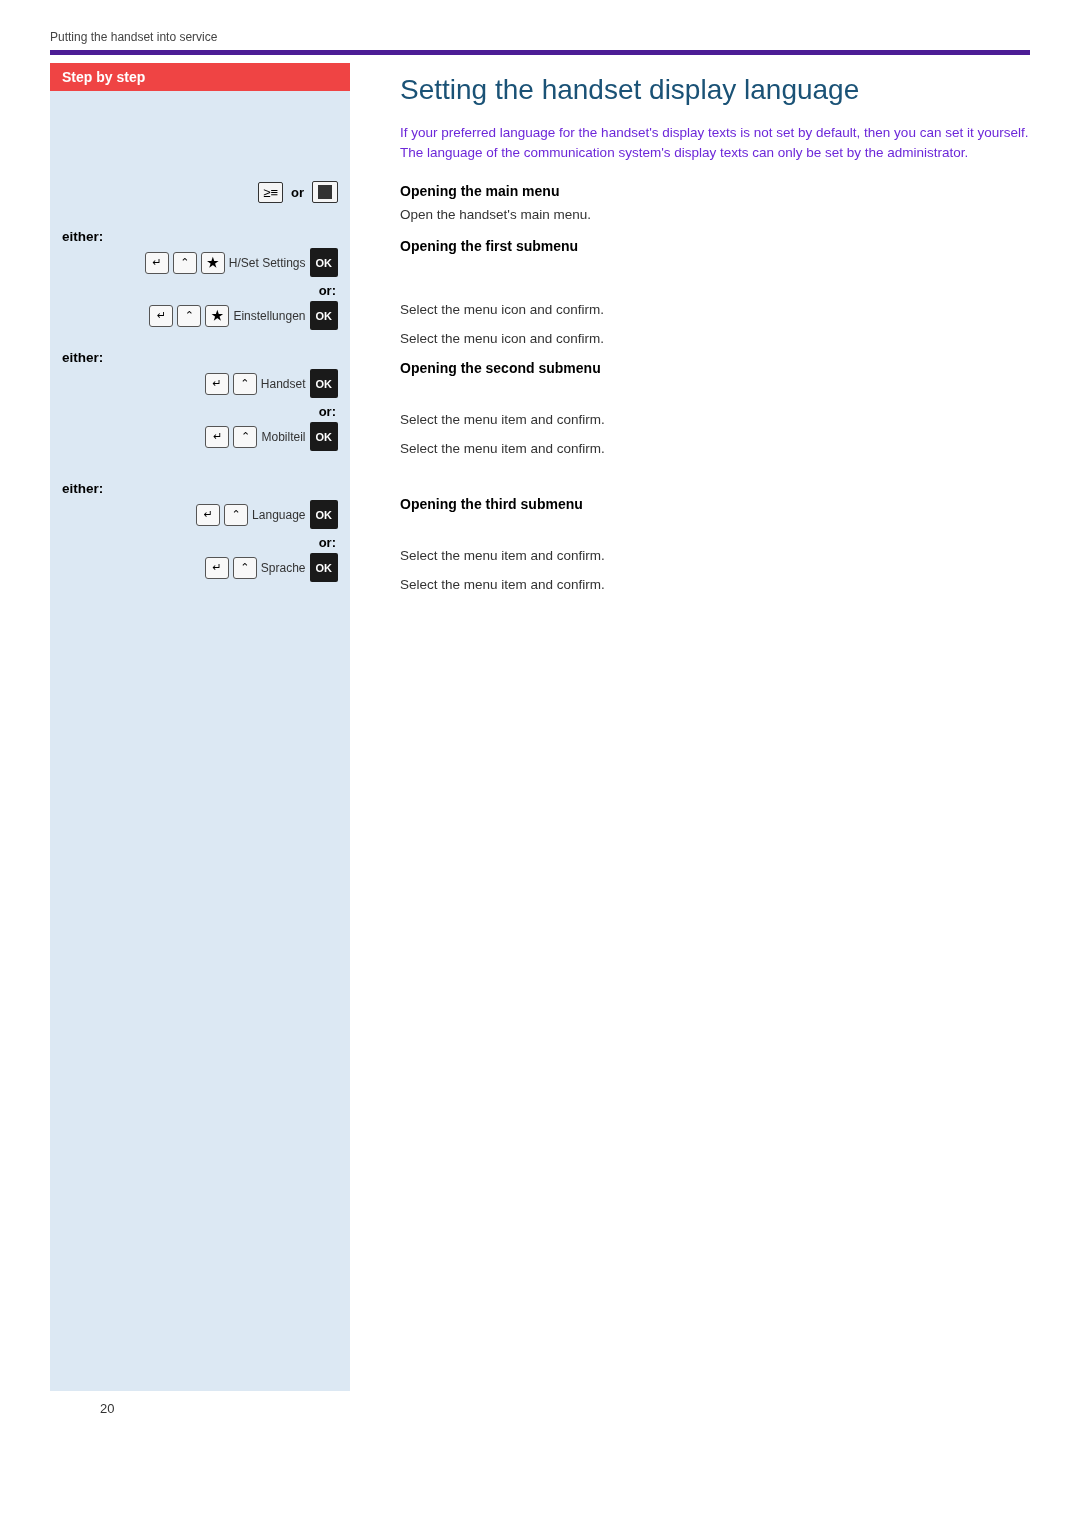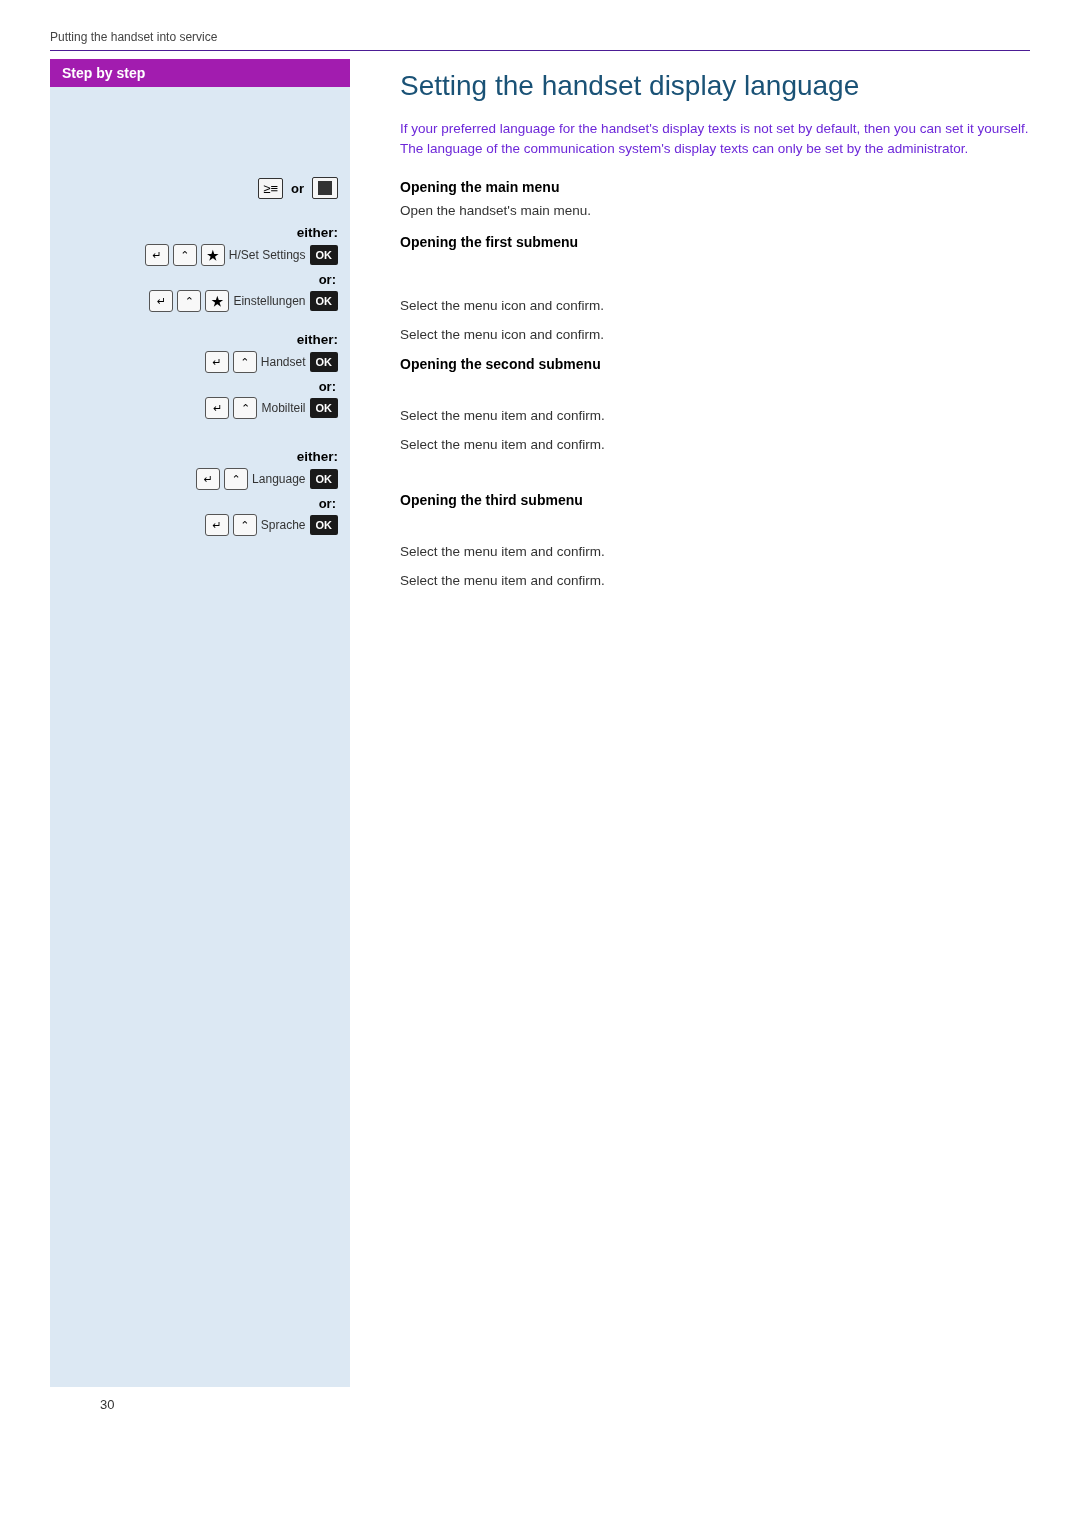--- a/index.html
+++ b/index.html
@@ -12,37 +12,37 @@
       width: 1080px;
       min-height: 1529px;
       padding: 30px 50px 50px 50px;
     }
 
     .page-header {
       font-size: 12px;
       color: #444;
       margin-bottom: 8px;
       padding-bottom: 6px;
-      border-bottom: 1px solid #4c1d95;
+      border-bottom: 5px solid #4c1d95;
     }
 
     .main-layout {
       display: flex;
       gap: 0;
       margin-top: 0;
     }
 
     .left-column {
       width: 320px;
       min-width: 320px;
       padding-right: 20px;
     }
 
     .step-by-step-header {
-      background-color: #a21caf;
+      background-color: #ef4444;
       color: white;
       font-size: 14px;
       font-weight: bold;
       padding: 6px 12px;
       margin-bottom: 0;
     }
 
     .step-by-step-body {
       background-color: #dce8f3;
       padding: 10px 12px;
@@ -86,21 +86,21 @@
     
     .step-row {
       display: flex;
       align-items: center;
       justify-content: flex-end;
       margin-bottom: 6px;
       gap: 4px;
     }
 
     .step-either-label {
-      text-align: right;
+      text-align: left;
       font-size: 13.5px;
       font-weight: bold;
       color: #000;
       margin: 8px 0 4px 0;
     }
 
     .icon-box {
       display: inline-flex;
       align-items: center;
       justify-content: center;
@@ -123,21 +123,21 @@
       display: inline-flex;
       align-items: center;
       justify-content: center;
       background: #1a1a1a;
       color: white;
       font-size: 11px;
       font-weight: bold;
       padding: 2px 6px;
       border-radius: 2px;
       min-width: 28px;
-      height: 20px;
+      height: 29px;
     }
 
     .menu-label {
       font-size: 12px;
       color: #333;
     }
 
     
     .icon-menu-list {
       display: inline-flex;
@@ -324,13 +324,13 @@
 
     <div style="margin-top: 40px;">
       <div class="section-heading">Opening the third submenu</div>
       <p class="instruction-text" style="margin-top: 36px;">Select the menu item and confirm.</p>
       <p class="instruction-text" style="margin-top: 14px;">Select the menu item and confirm.</p>
     </div>
 
   </div>
 </div>
 
-<div class="page-number" style="position: relative; margin-top: 40px;">30</div>
+<div class="page-number" style="position: relative; margin-top: 40px;">20</div>
 
 </body></html>

